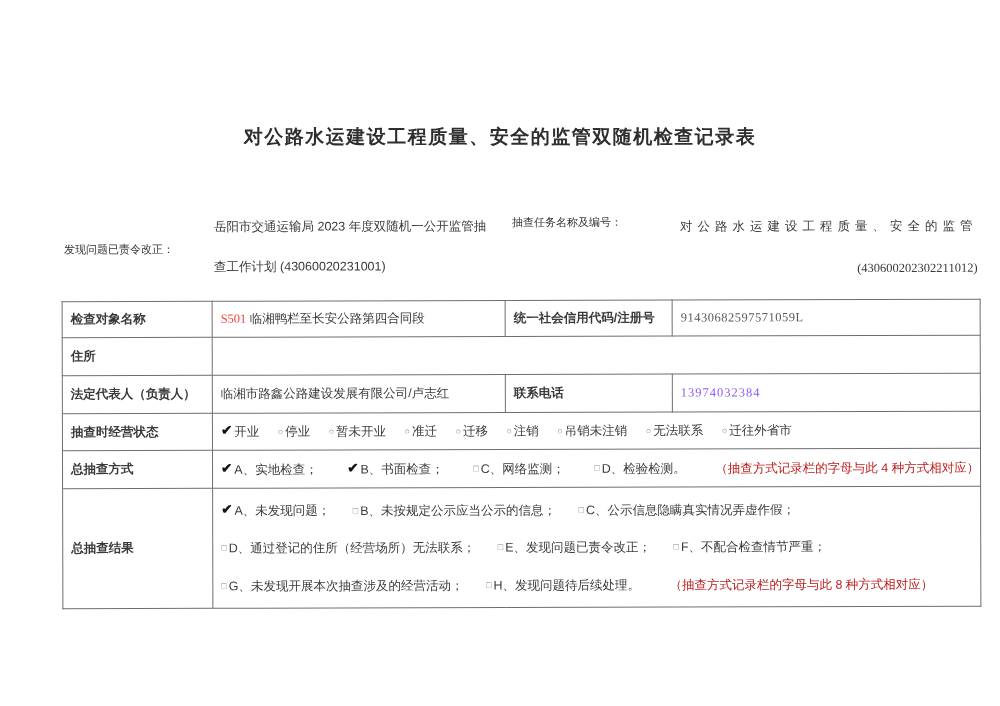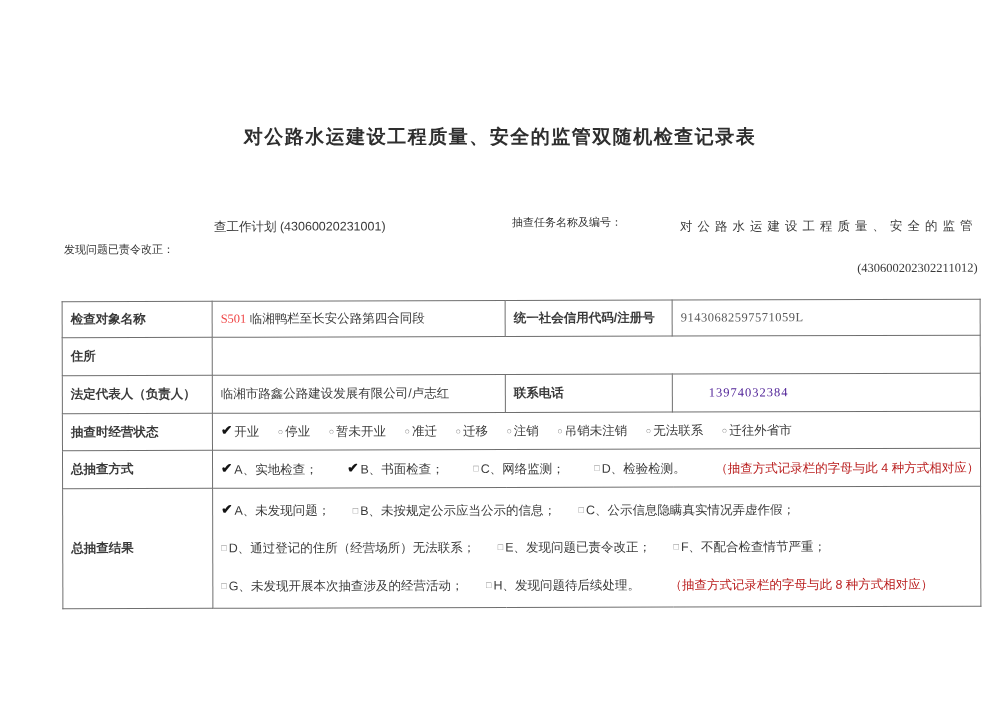--- a/index.html
+++ b/index.html
@@ -61,21 +61,21 @@
     color:#3a3a3a;
     padding:0 8px;
     vertical-align:middle;
     overflow:hidden;
     white-space:nowrap;
   }
   td.lab{color:#2f2f2f;font-weight:bold;}
   td.val{padding-left:10px;}
   .code-gray{font-family:"Liberation Serif", serif;color:#ef4444;}
   .credit{font-family:"Liberation Serif", serif;color:#5a5a5a;letter-spacing:0.5px;}
-  .phone{font-family:"Liberation Serif", serif;color:#4c1d95;letter-spacing:1px;margin-left:28px;}
+  .phone{font-family:"Liberation Serif", serif;color:#8b5cf6;letter-spacing:1px;}
   
   .opt{white-space:nowrap;display:inline-block;}
   .gap16{margin-right:15px;}
   .gap26{margin-right:26px;}
   .gap20{margin-right:19px;}
   .mk{display:inline-block;margin-right:2px;}
   .mk.c{color:#141414;font-size:13.5px;font-weight:600;transform:translateY(-1px);}
   .mk.u{color:#8a8a8a;font-size:9px;vertical-align:1.5px;}
   .note{color:#b91c1c;}
   
@@ -86,20 +86,21 @@
 <body>
 
 <div class="sheet">
 
   <div class="doc-title">对公路水运建设工程质量、安全的监管双随机检查记录表</div>
 
   <div class="hdr">
     <div class="hdr-group plan">
       <div class="hdr-label">发现问题已责令改正：</div>
       <div class="hdr-value">
+        <span class="ln">岳阳市交通运输局 2023 年度双随机一公开监管抽</span>
         <span class="ln">查工作计划 (43060020231001)</span>
       </div>
     </div>
     <div class="hdr-group task">
       <div class="hdr-label">抽查任务名称及编号：</div>
       <div class="hdr-value">
         <span class="ln spread">对公路水运建设工程质量、安全的监管</span>
         <span class="ln serifnum">(430600202302211012)</span>
       </div>
     </div>

